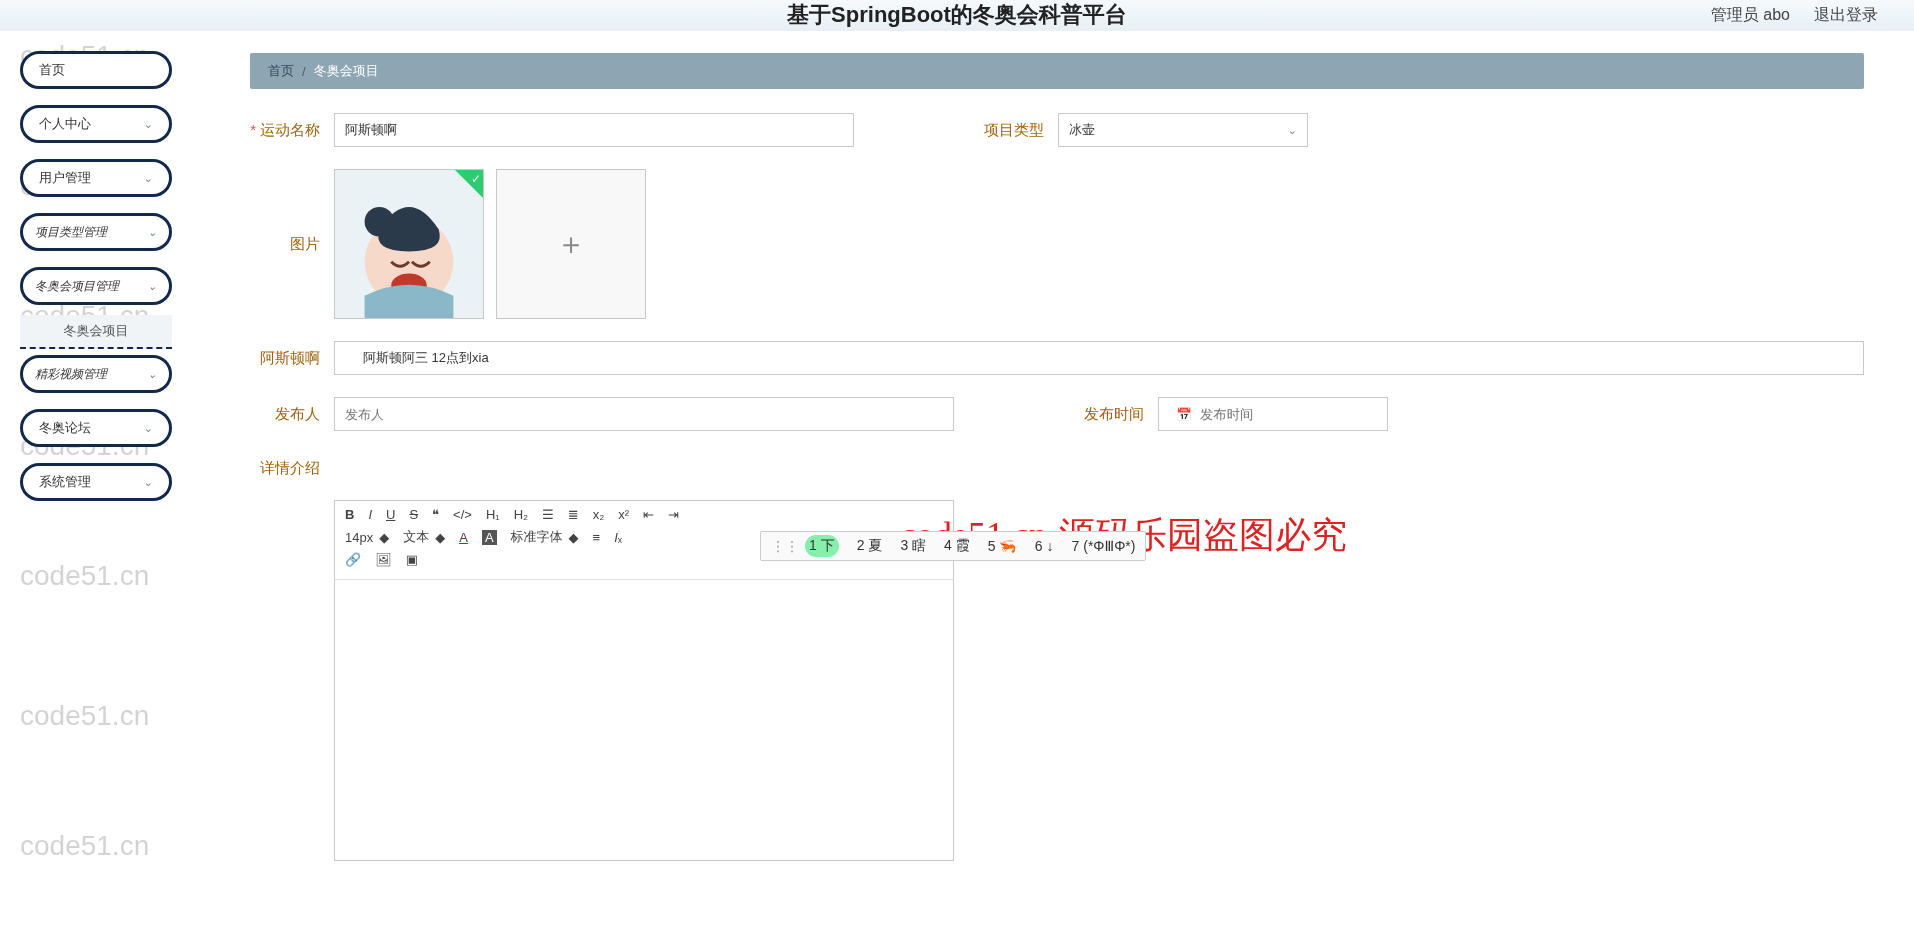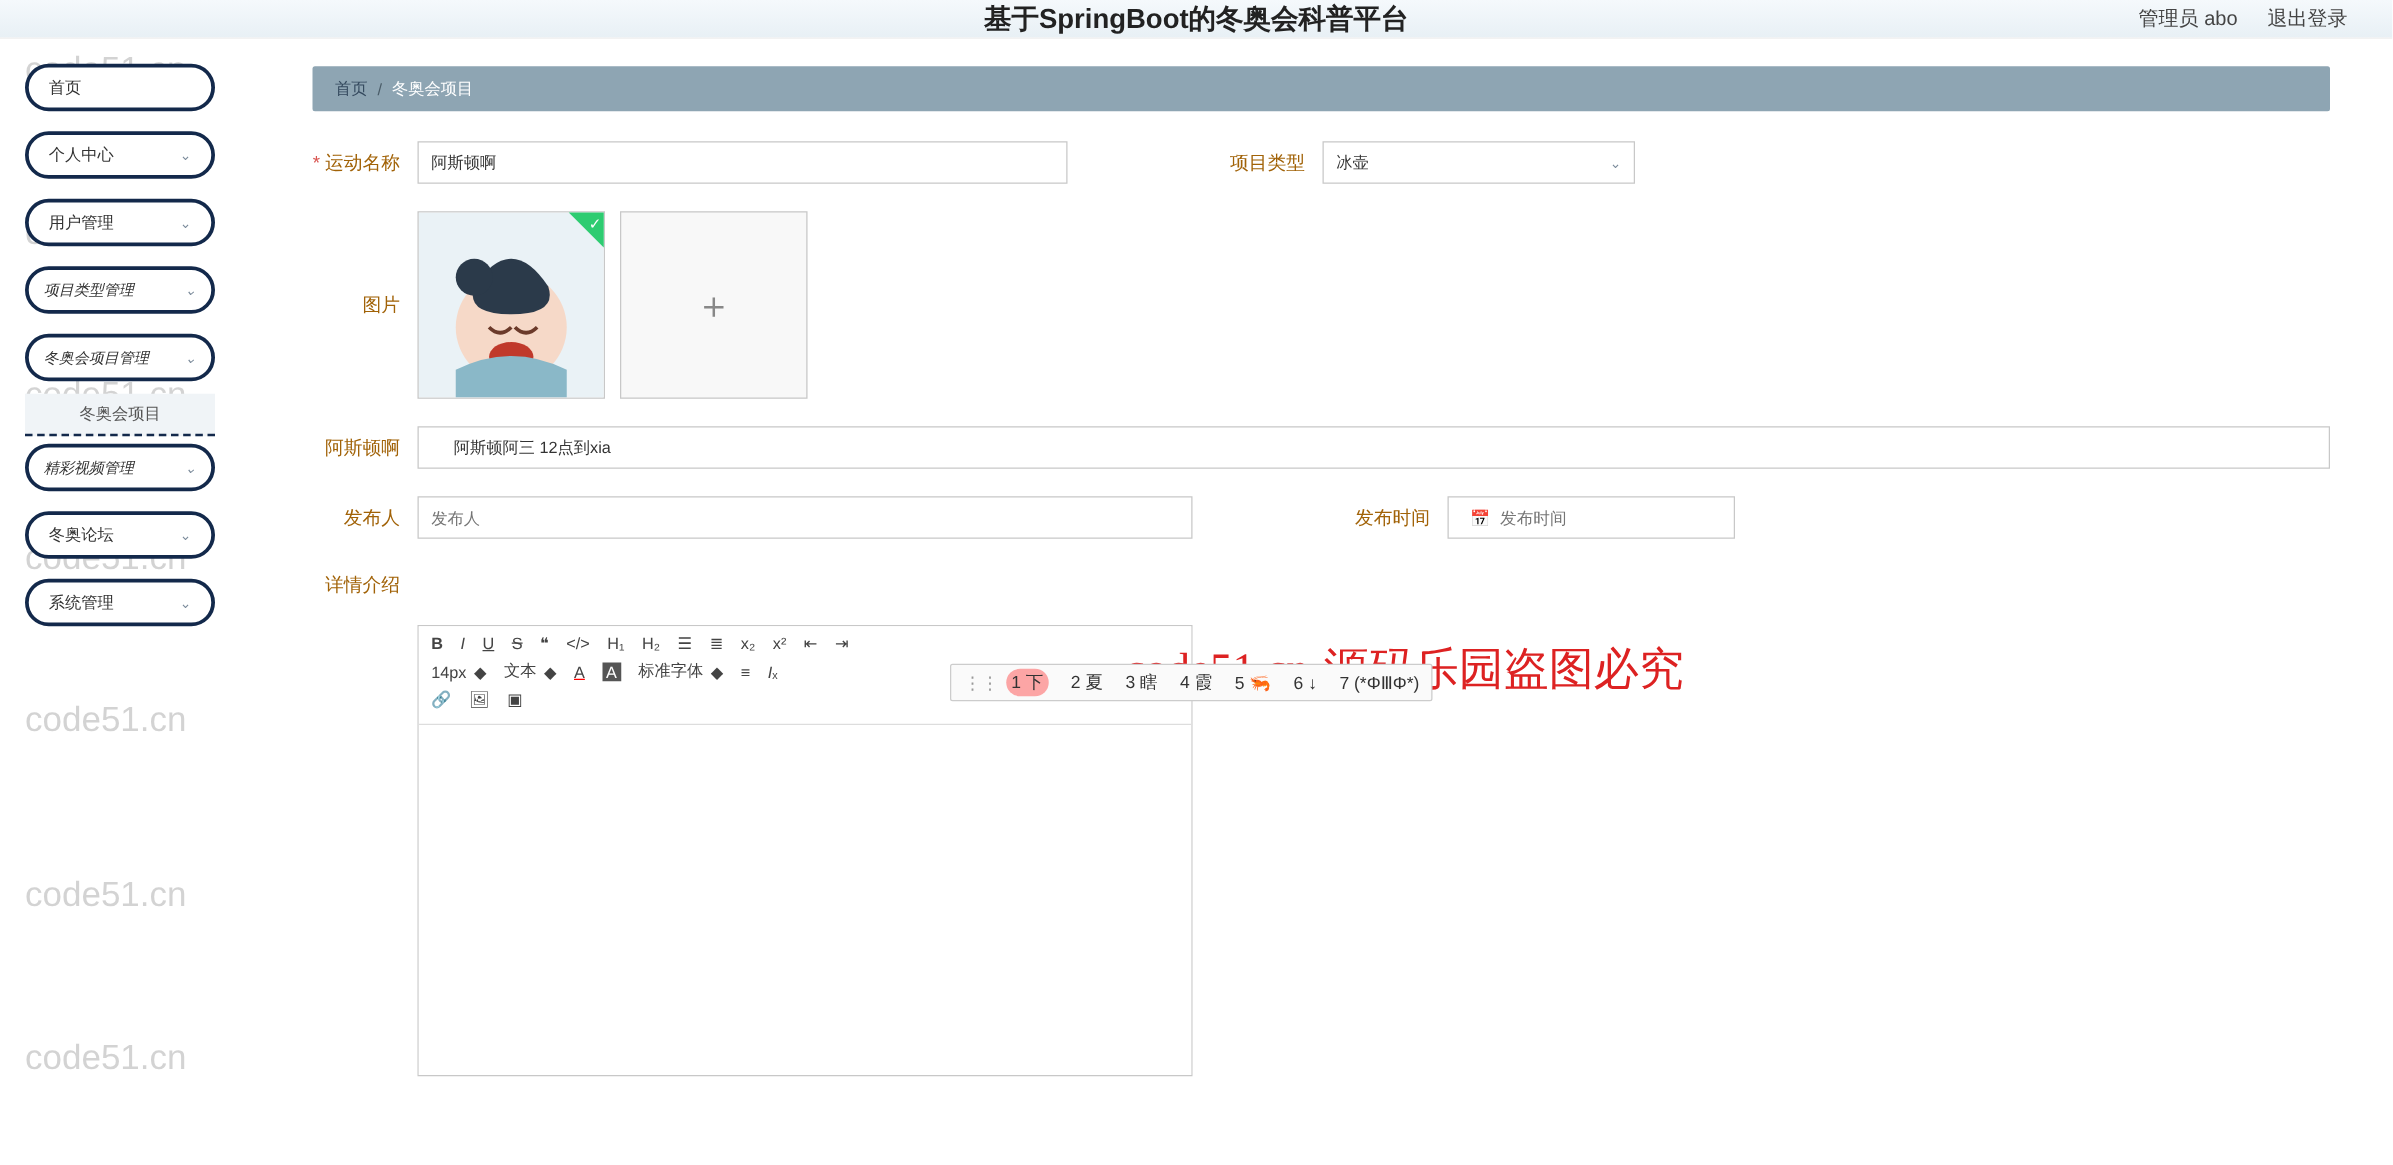--- a/index.html
+++ b/index.html
@@ -34,21 +34,21 @@
 .pic-row .lab { align-self: center; }
 .pics { display: flex; gap: 12px; }
 .pic-slot { width: 150px; height: 150px; border: 1px solid #c8c8c8; position: relative; background: #f8f8f8; }
 .pic-slot.upload { display: flex; align-items: center; justify-content: center; font-size: 30px; color: #888; cursor: pointer; }
 .pic-slot .check { position: absolute; top: 0; right: 0; width: 0; height: 0; border-top: 28px solid #2ecc71; border-left: 28px solid transparent; }
 .pic-slot .check::after { content: "✓"; position: absolute; top: -26px; right: 2px; color: #fff; font-size: 12px; }
 .avatar-svg { width: 100%; height: 100%; display: block; }
 .hint { font-size: 12px; color: #888; margin: 4px 0 12px 84px; }
 
 .ime { position: absolute; left: 560px; top: 500px; background: #fafafa; border: 1px solid #ccc; height: 30px; display: flex; align-items: center; padding: 0 10px; font-size: 14px; gap: 18px; z-index: 20; border-radius: 2px; }
-.ime .sel-cand { background: #fca5a5; padding: 2px 4px; border-radius: 11px; }
+.ime .sel-cand { background: #86efac; padding: 2px 4px; border-radius: 11px; }
 .ime .drag { width: 16px; text-align: center; color: #999; cursor: grab; }
 
 .red-overlay { position: absolute; left: 700px; top: 480px; color: #d22; font-size: 36px; font-family: "SimSun", serif; z-index: 15; white-space: nowrap; }
 
 .editor { margin-left: 84px; width: 620px; border: 1px solid #c8c8c8; }
 .toolbar { background: #fff; border-bottom: 1px solid #ddd; padding: 6px 10px; }
 .tb-row { display: flex; align-items: center; gap: 14px; margin-bottom: 6px; font-size: 13px; color: #444; }
 .tb-row span { cursor: pointer; }
 .tb-sel { display: flex; align-items: center; gap: 6px; }
 .editor-body { height: 280px; background: #fff; }

